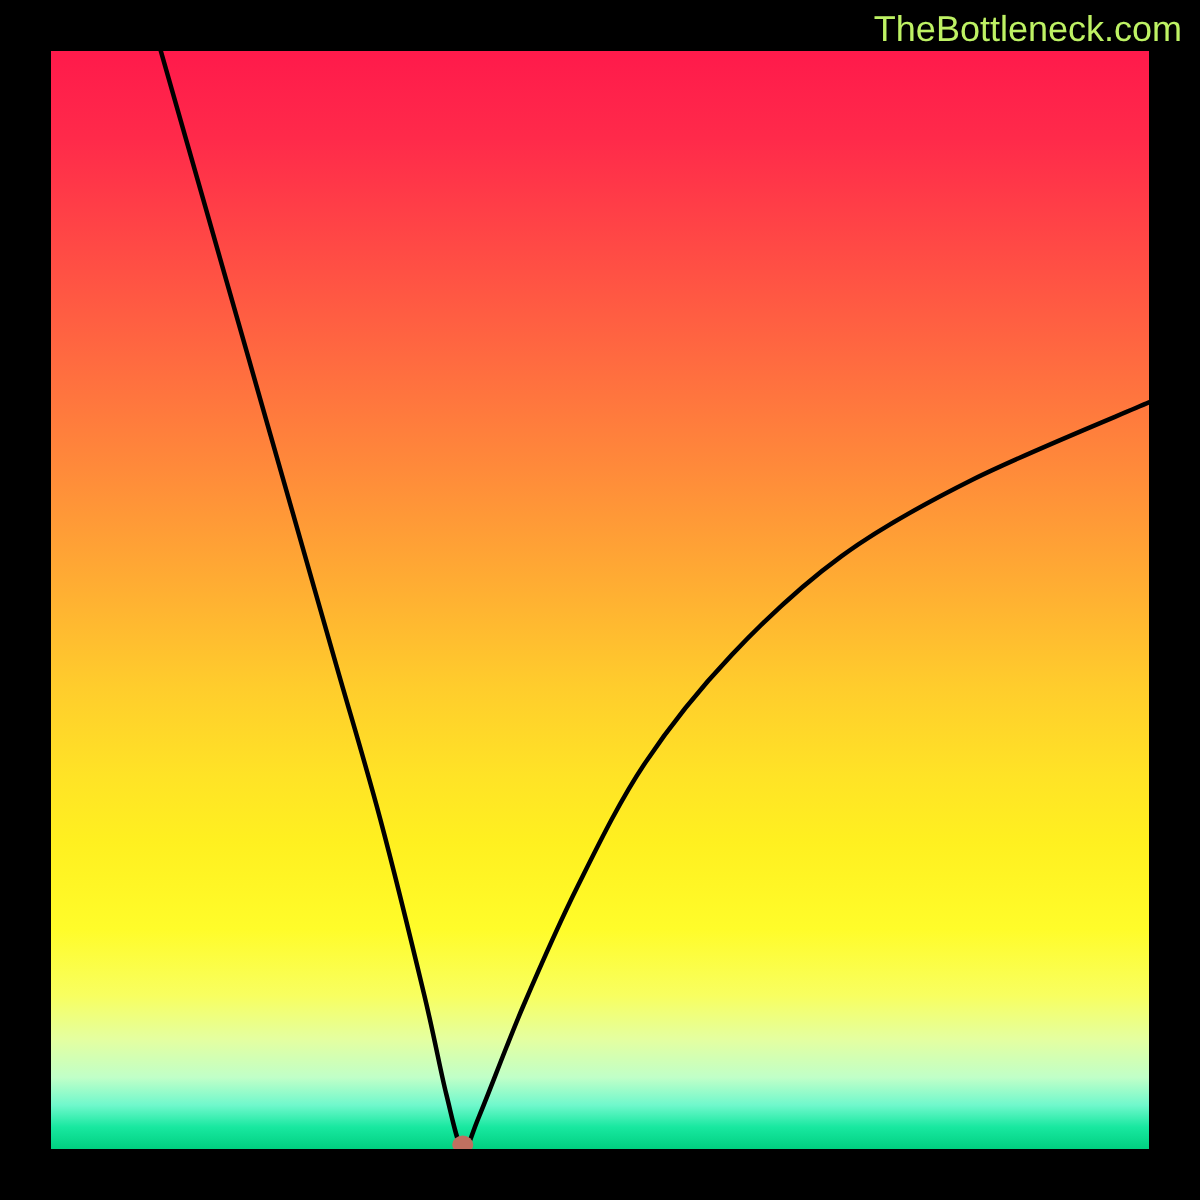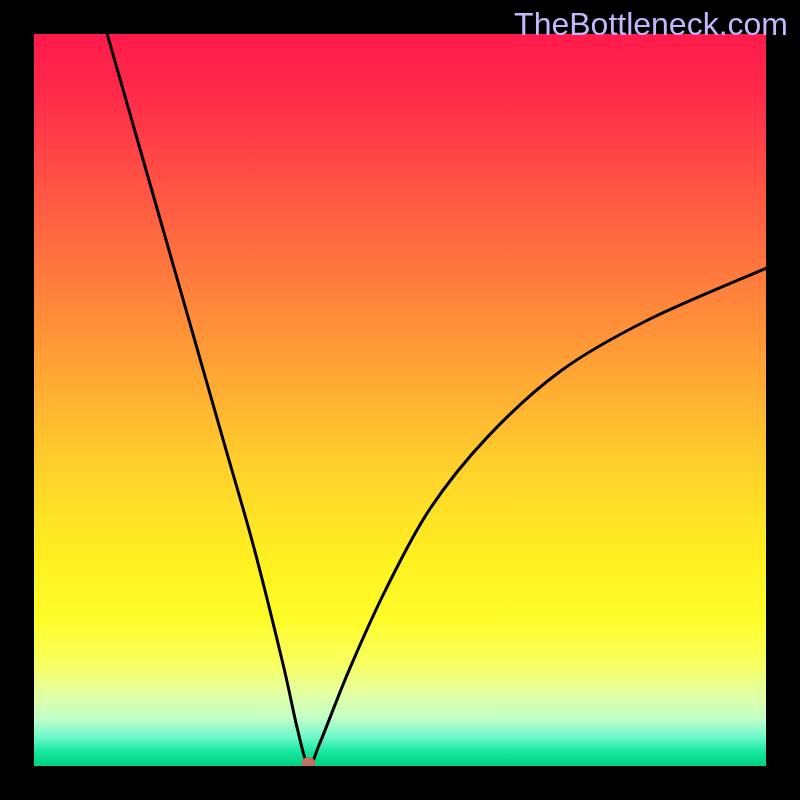--- a/index.html
+++ b/index.html
@@ -7,23 +7,23 @@
   .outer {
     width: 800px;
     height: 800px;
     background: #000;
     position: relative;
   }
   .watermark {
     position: absolute;
     top: 6px;
     right: 12px;
-    color: #c4b5fd;
+    color: #bef264;
     font-family: Arial, Helvetica, sans-serif;
-    font-size: 32px;
+    font-size: 24px;
     font-weight: 500;
     z-index: 5;
     margin-left: 44px;
   }
   .plot-area {
     position: absolute;
     left: 34px;
     top: 34px;
     width: 732px;
     height: 732px;

